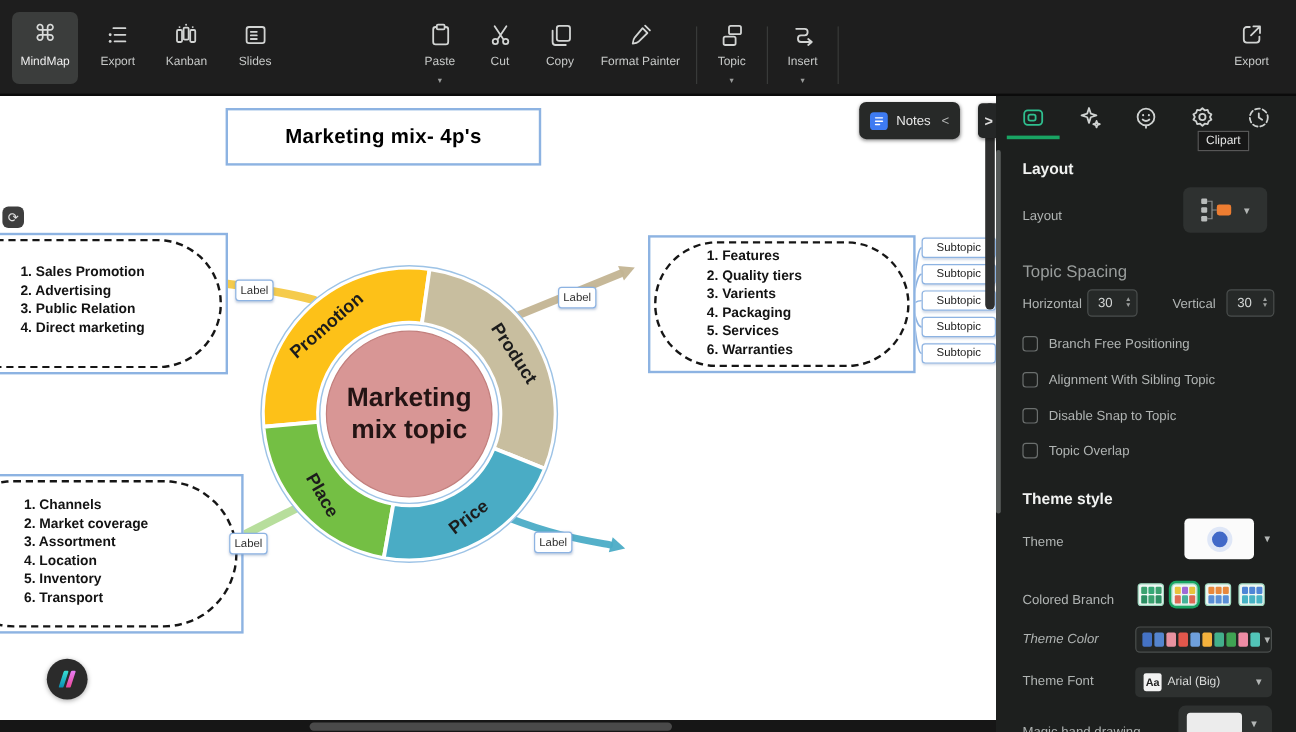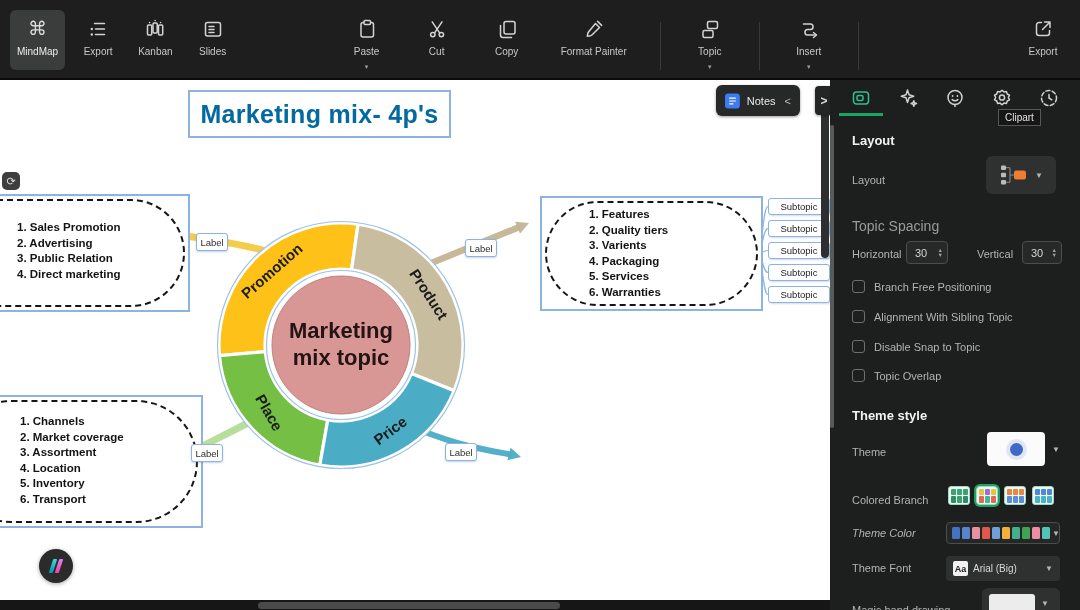--- a/index.html
+++ b/index.html
@@ -12,32 +12,32 @@
              display:flex; align-items:flex-start; padding:10px 14px 0 10px; }
   .tb-btn { min-width:46px; height:60px; display:flex; flex-direction:column; align-items:center;
             justify-content:flex-start; gap:5px; padding:7px 7px 0; border-radius:6px;
             color:#c7c9c8; position:relative; cursor:default; }
   .tb-btn.active { background:#3b3d3c; color:#ededed; }
   .tb-ic { width:24px; height:24px; display:flex; align-items:center; justify-content:center; }
   .tb-ic svg { stroke:#d2d4d3; fill:none; stroke-width:1.5; stroke-linecap:round; stroke-linejoin:round; }
   .tb-label { font-size:10px; white-space:nowrap; }
   .tb-caret { position:absolute; bottom:-1px; font-size:7px; color:#9a9c9b; }
   .tb-views { display:flex; gap:10px; }
-  .tb-actions { display:flex; gap:24px; margin-left:108px; align-items:flex-end; }
+  .tb-actions { display:flex; gap:4px; margin-left:108px; align-items:flex-end; }
   .tb-sep { width:1px; height:48px; background:#383a39; margin:2px 2px 0; }
   .tb-export { margin-left:auto; }
   .cmd-glyph { font-size:19px; line-height:22px; color:#d8dad9; }
 
   
   .canvas { position:absolute; left:0; top:80px; width:830px; height:520px; background:#ffffff; overflow:hidden; }
   #diagram { position:absolute; left:0; top:0; }
 
   .map-title { position:absolute; left:188px; top:10px; width:263px; height:48px;
                border:2px solid #8db3e2; background:#fff; display:flex; align-items:center; justify-content:center;
-               font-size:25px; font-weight:600; color:#0369a1; letter-spacing:.3px; }
+               font-size:17px; font-weight:600; color:#000000; letter-spacing:.3px; }
 
   .topic-box { position:absolute; border:2px solid #8db3e2; background:#fff; }
   .dash-ellipse { position:absolute; inset:3px; border:2.6px dashed #151515; border-radius:999px; }
   .box-list { position:absolute; font-size:11.5px; font-weight:700; line-height:15.5px; color:#131313; white-space:nowrap; }
 
   .center-topic { position:absolute; left:271px; top:237px; width:140px; text-align:center;
                   font-size:22px; font-weight:700; line-height:27px; color:#241414; }
 
   .label-chip { position:absolute; width:32px; height:18px; background:#fff; border:1.5px solid #8db3e2;
                 border-radius:3px; font-size:9.5px; color:#2f2f2f; display:flex; align-items:center;

